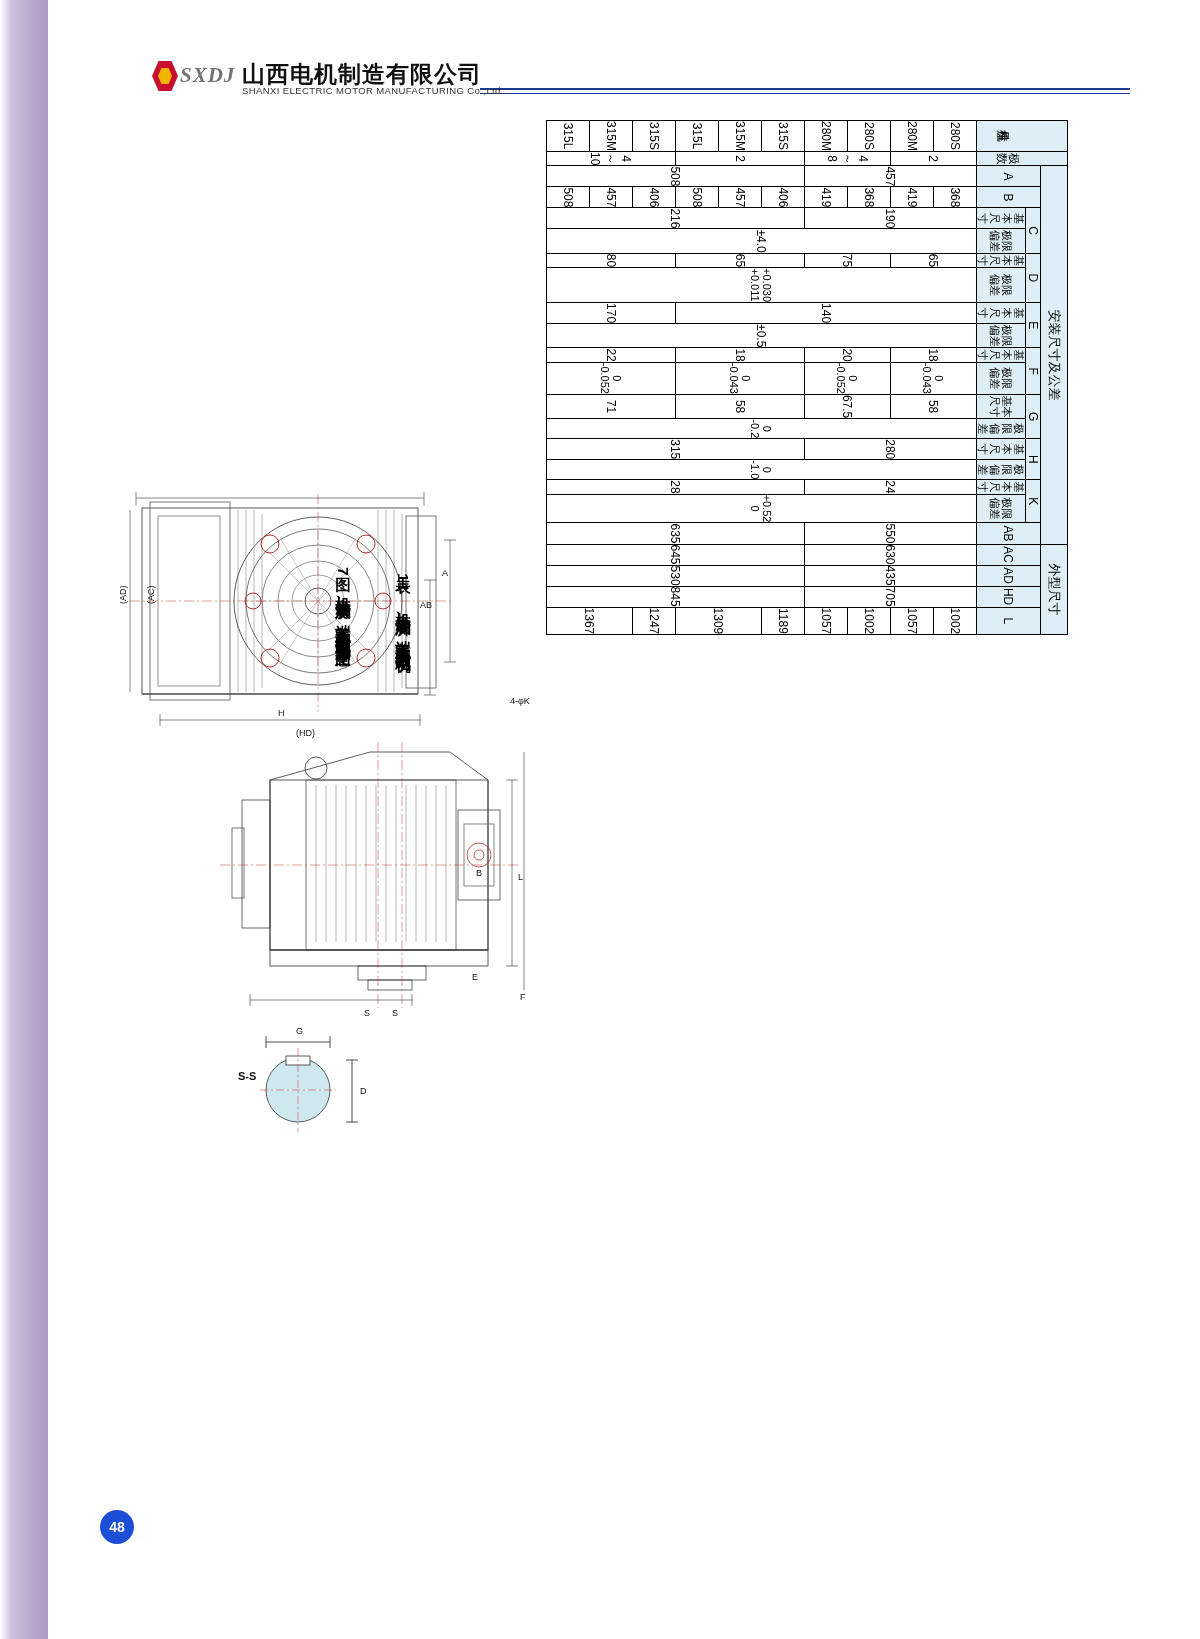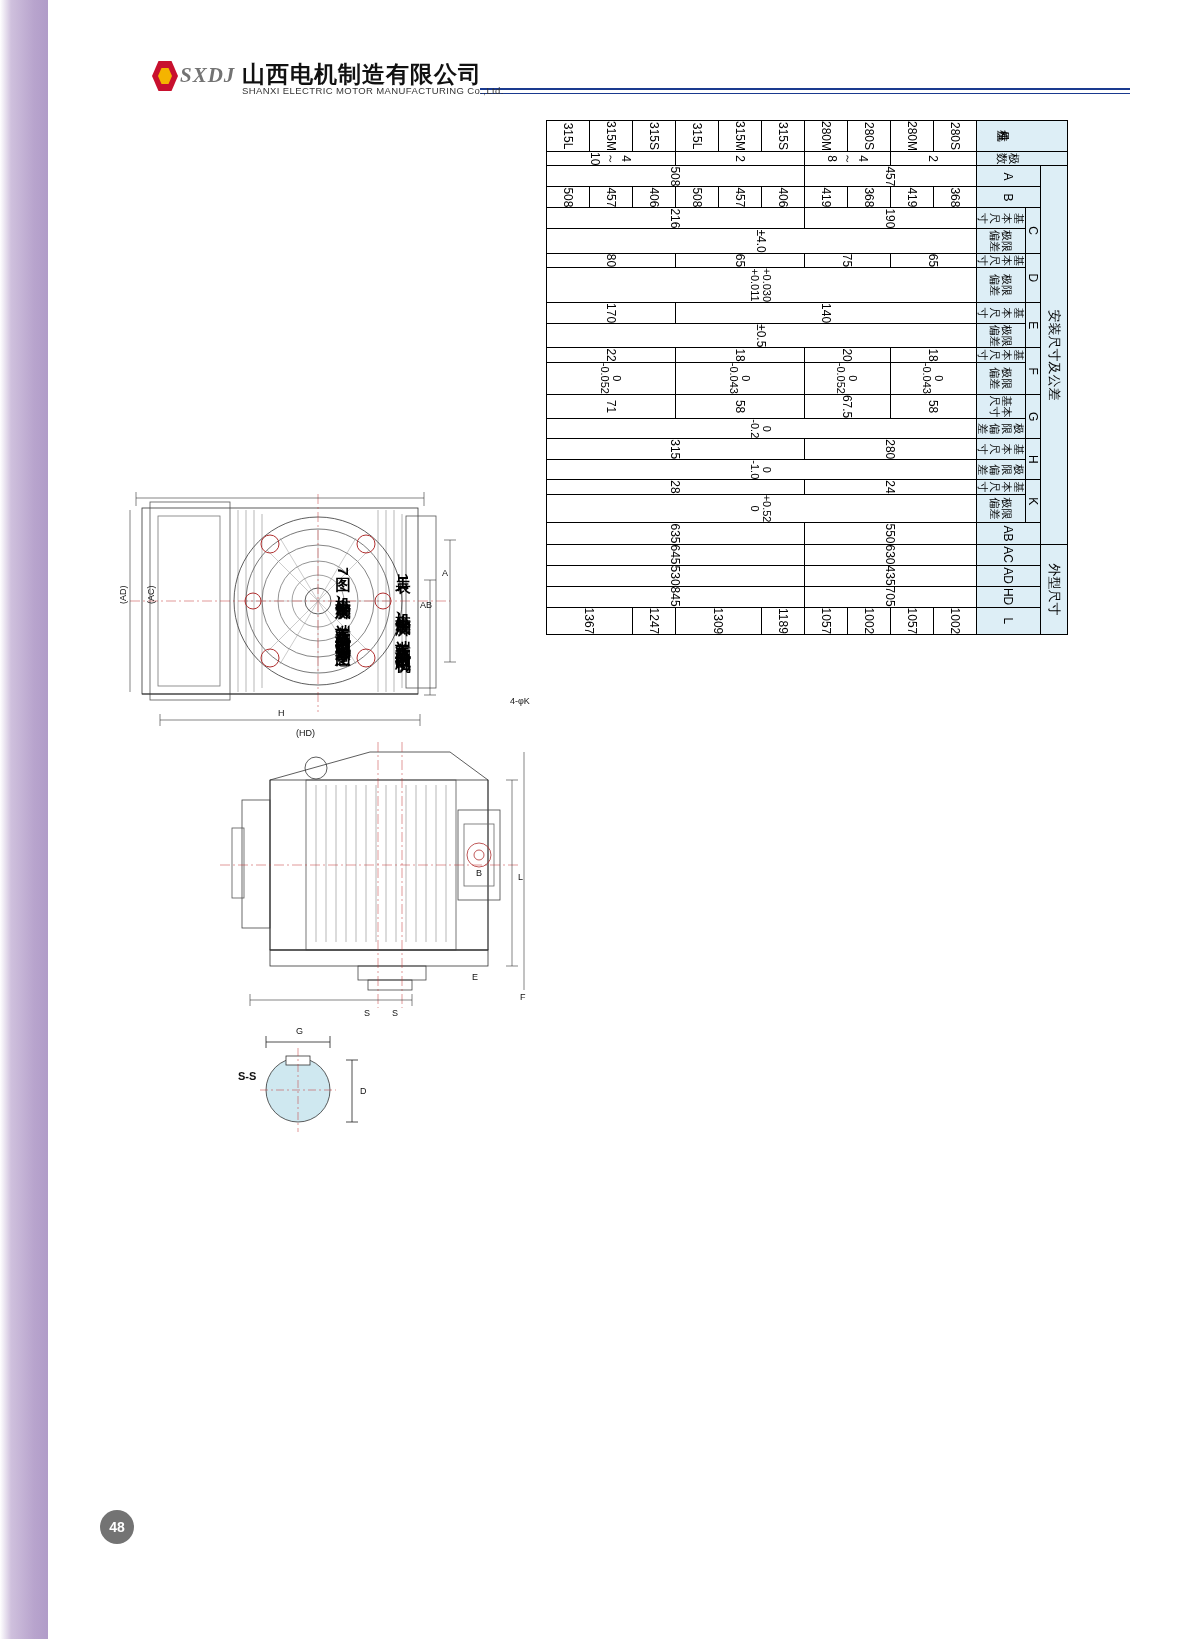--- a/index.html
+++ b/index.html
@@ -113,21 +113,21 @@
     letter-spacing: 2px;
   }
   #fig7-caption { left: 332px; top: 565px; }
   #table11-caption { left: 392px; top: 565px; }
   
   .page-num {
     position: absolute;
     left: 100px; top: 1510px;
     width: 34px; height: 34px;
     border-radius: 50%;
-    background: #737373;
+    background: #1d4ed8;
     color: #fff;
     font-size: 14px;
     display: flex;
     align-items: center;
     justify-content: center;
     font-weight: bold;
   }
   
   .table-wrap {
     position: absolute;

